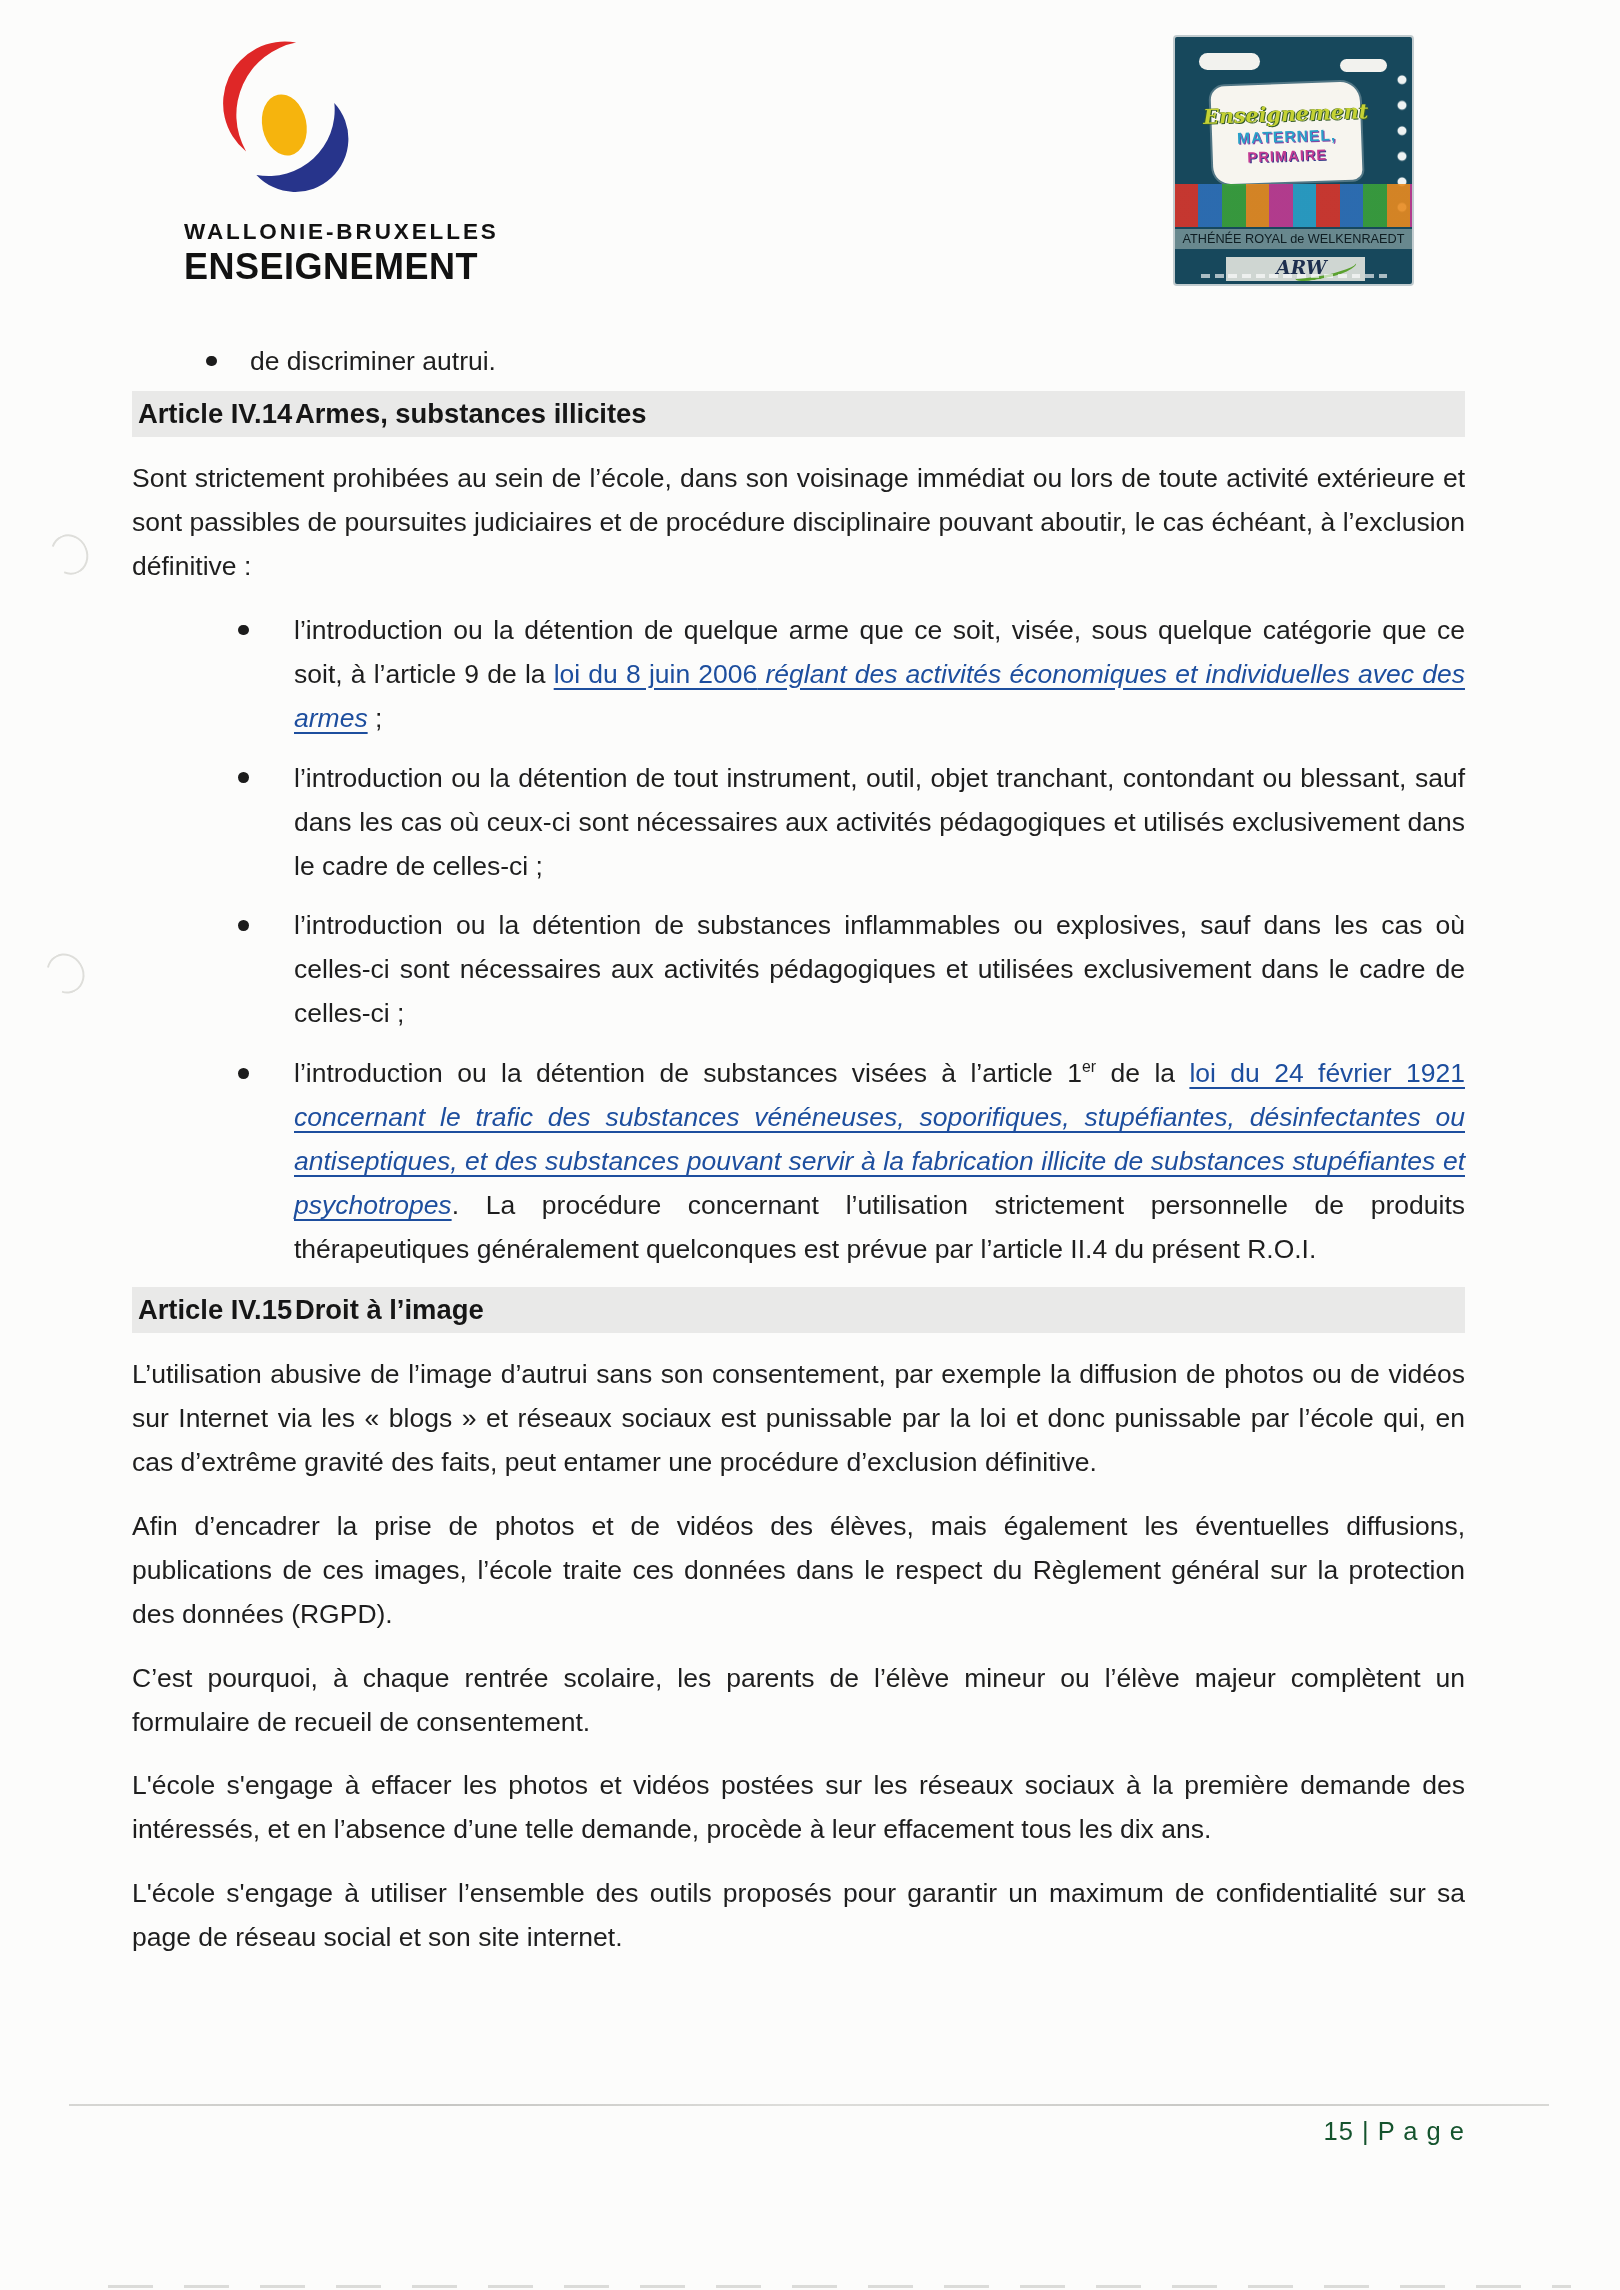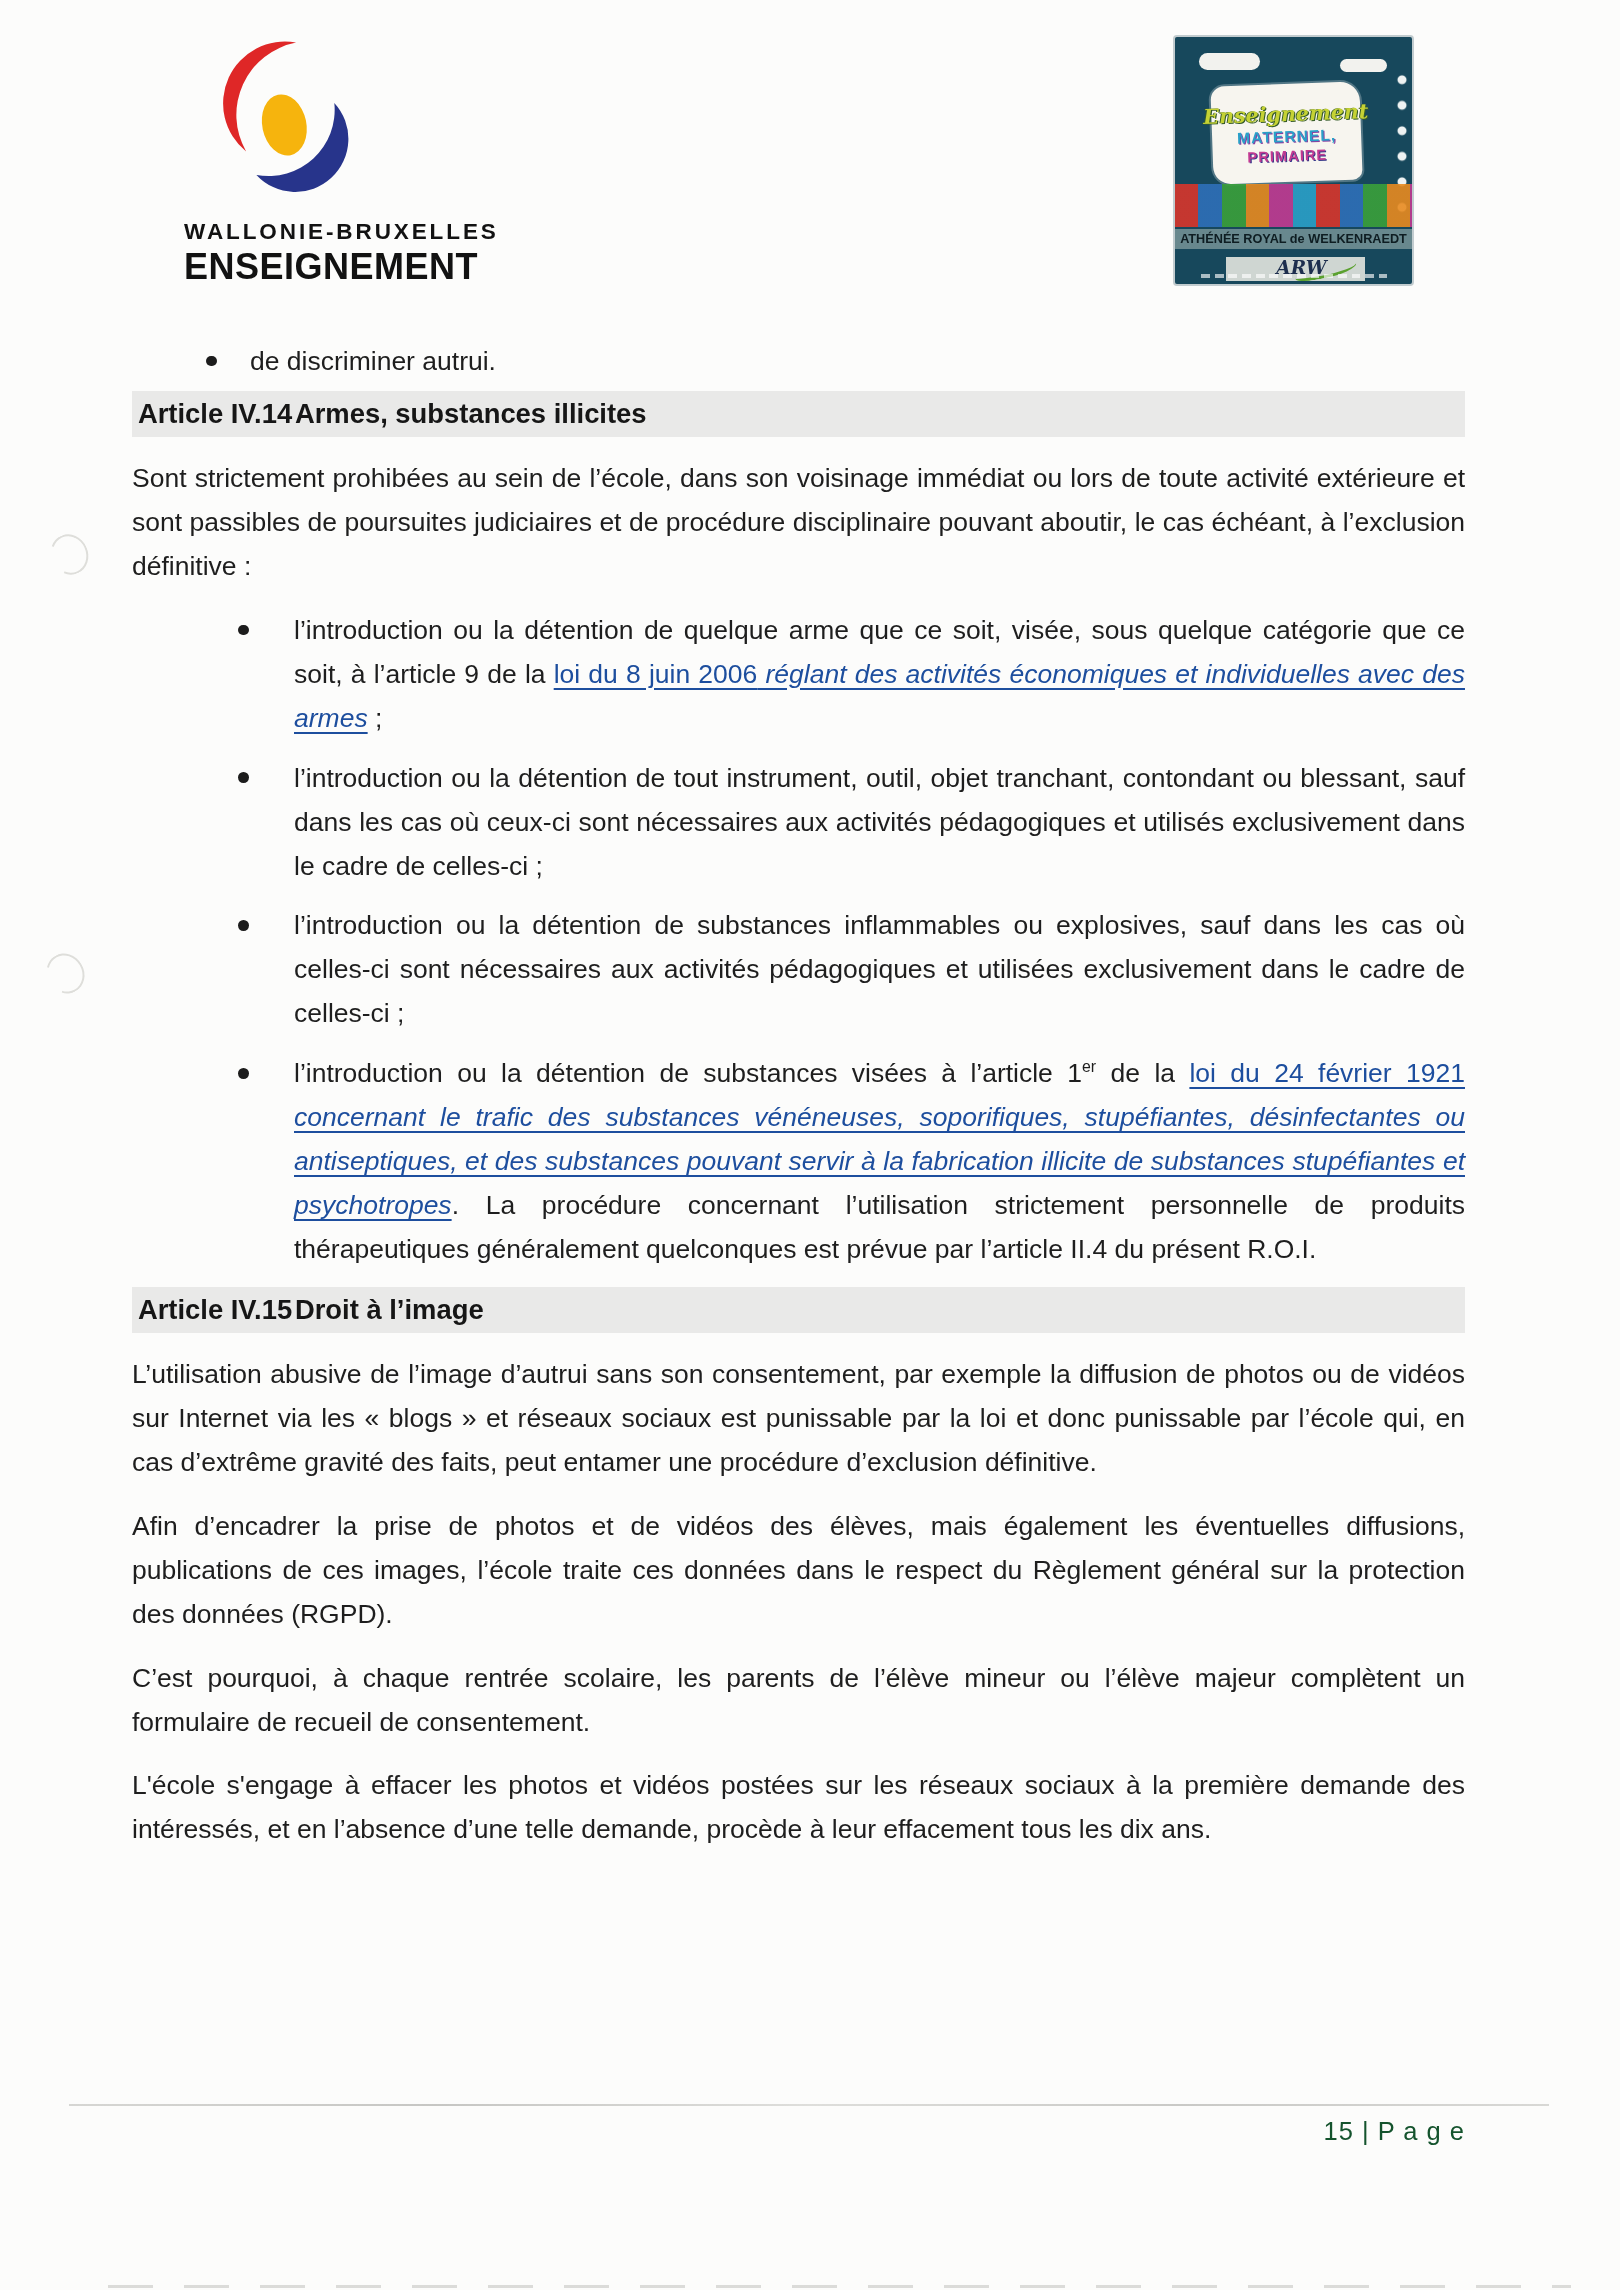--- a/index.html
+++ b/index.html
@@ -48,21 +48,21 @@
   .sl-maternel{font-size:15.7px;font-weight:bold;letter-spacing:1px;color:#2aa0c8;text-shadow:1px 1px 0 #8a3fa0;white-space:nowrap;}
   .sl-primaire{font-size:14.7px;font-weight:bold;letter-spacing:1px;color:#c23a92;text-shadow:1px 1px 0 #3a3a8a;white-space:nowrap;}
   .sl-strip{
     position:absolute;left:0;top:147px;width:100%;height:43px;opacity:.9;
     background:repeating-linear-gradient(90deg,
       #d8352b 0 23.5px,#2e6fb8 23.5px 47px,#3aa03a 47px 71px,
       #e88a1f 71px 94px,#c23a92 94px 118px,#2aa0c8 118px 141px);
   }
   .sl-name{
     position:absolute;left:0;top:192px;width:100%;text-align:center;
-    font-size:12.7px;font-weight:bold;color:#0e1d22;
+    font-size:12.7px;font-weight:normal;color:#0e1d22;
     background:rgba(205,215,205,.45);padding:2.9px 0;white-space:nowrap;
   }
   .sl-arw{
     position:absolute;left:51px;top:220px;width:139px;height:23.5px;
     background:#cfd6d2;display:flex;align-items:center;justify-content:center;
   }
   .sl-arw-text{
     font-family:"DejaVu Serif",serif;font-style:italic;font-weight:bold;
     font-size:18.6px;color:#1d2e4e;line-height:1;margin-left:12px;
   }
@@ -194,20 +194,21 @@
 
     <h2 class="article-heading">
       <span class="art-num">Article IV.15</span>
       <span class="art-title">Droit à l’image</span>
     </h2>
 
     <p class="para first">L’utilisation abusive de l’image d’autrui sans son consentement, par exemple la diffusion de photos ou de vidéos sur Internet via les « blogs » et réseaux sociaux est punissable par la loi et donc punissable par l’école qui, en cas d’extrême gravité des faits, peut entamer une procédure d’exclusion définitive.</p>
     <p class="para">Afin d’encadrer la prise de photos et de vidéos des élèves, mais également les éventuelles diffusions, publications de ces images, l’école traite ces données dans le respect du Règlement général sur la protection des données (RGPD).</p>
     <p class="para">C’est pourquoi, à chaque rentrée scolaire, les parents de l’élève mineur ou l’élève majeur complètent un formulaire de recueil de consentement.</p>
     <p class="para">L'école s'engage à effacer les photos et vidéos postées sur les réseaux sociaux à la première demande des intéressés, et en l’absence d’une telle demande, procède à leur effacement tous les dix ans.</p>
+    <p class="para">L'école s'engage à utiliser l’ensemble des outils proposés pour garantir un maximum de confidentialité sur sa page de réseau social et son site internet.</p>
   </main>
 
   <div class="footer-rule"></div>
   <div class="page-number">15 | P a g e</div>
 
   <div class="scan-ring r1"></div>
   <div class="scan-ring r2"></div>
   <div class="bottom-dashes"></div>
 
 </div>

